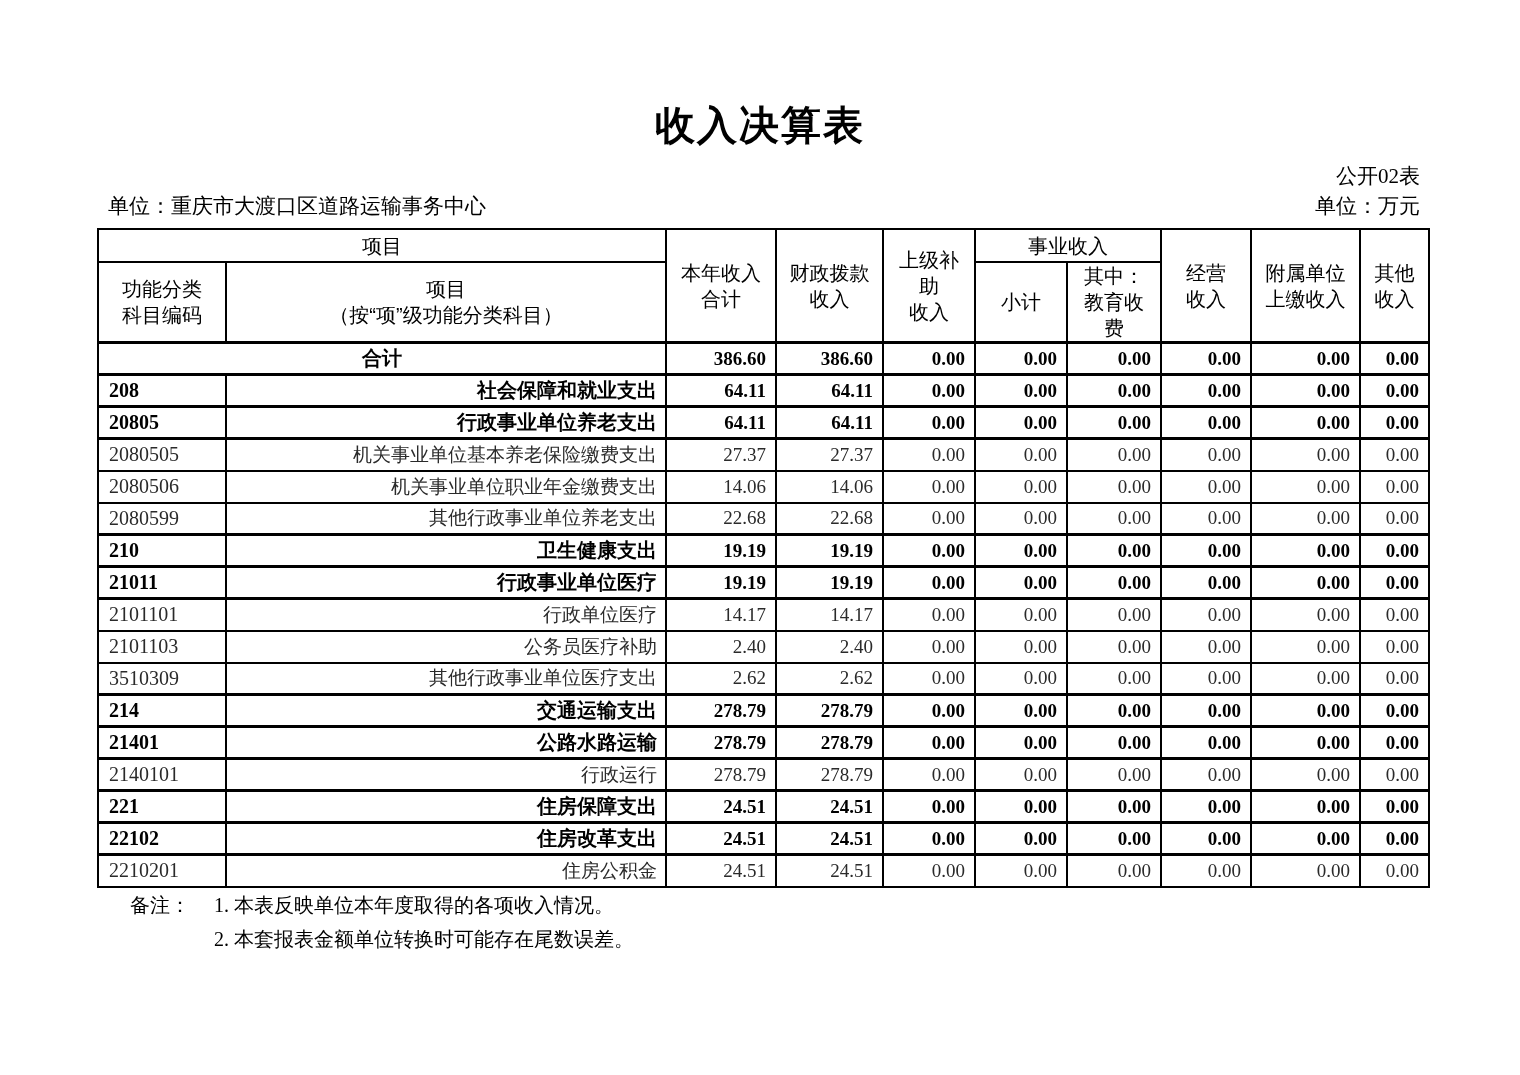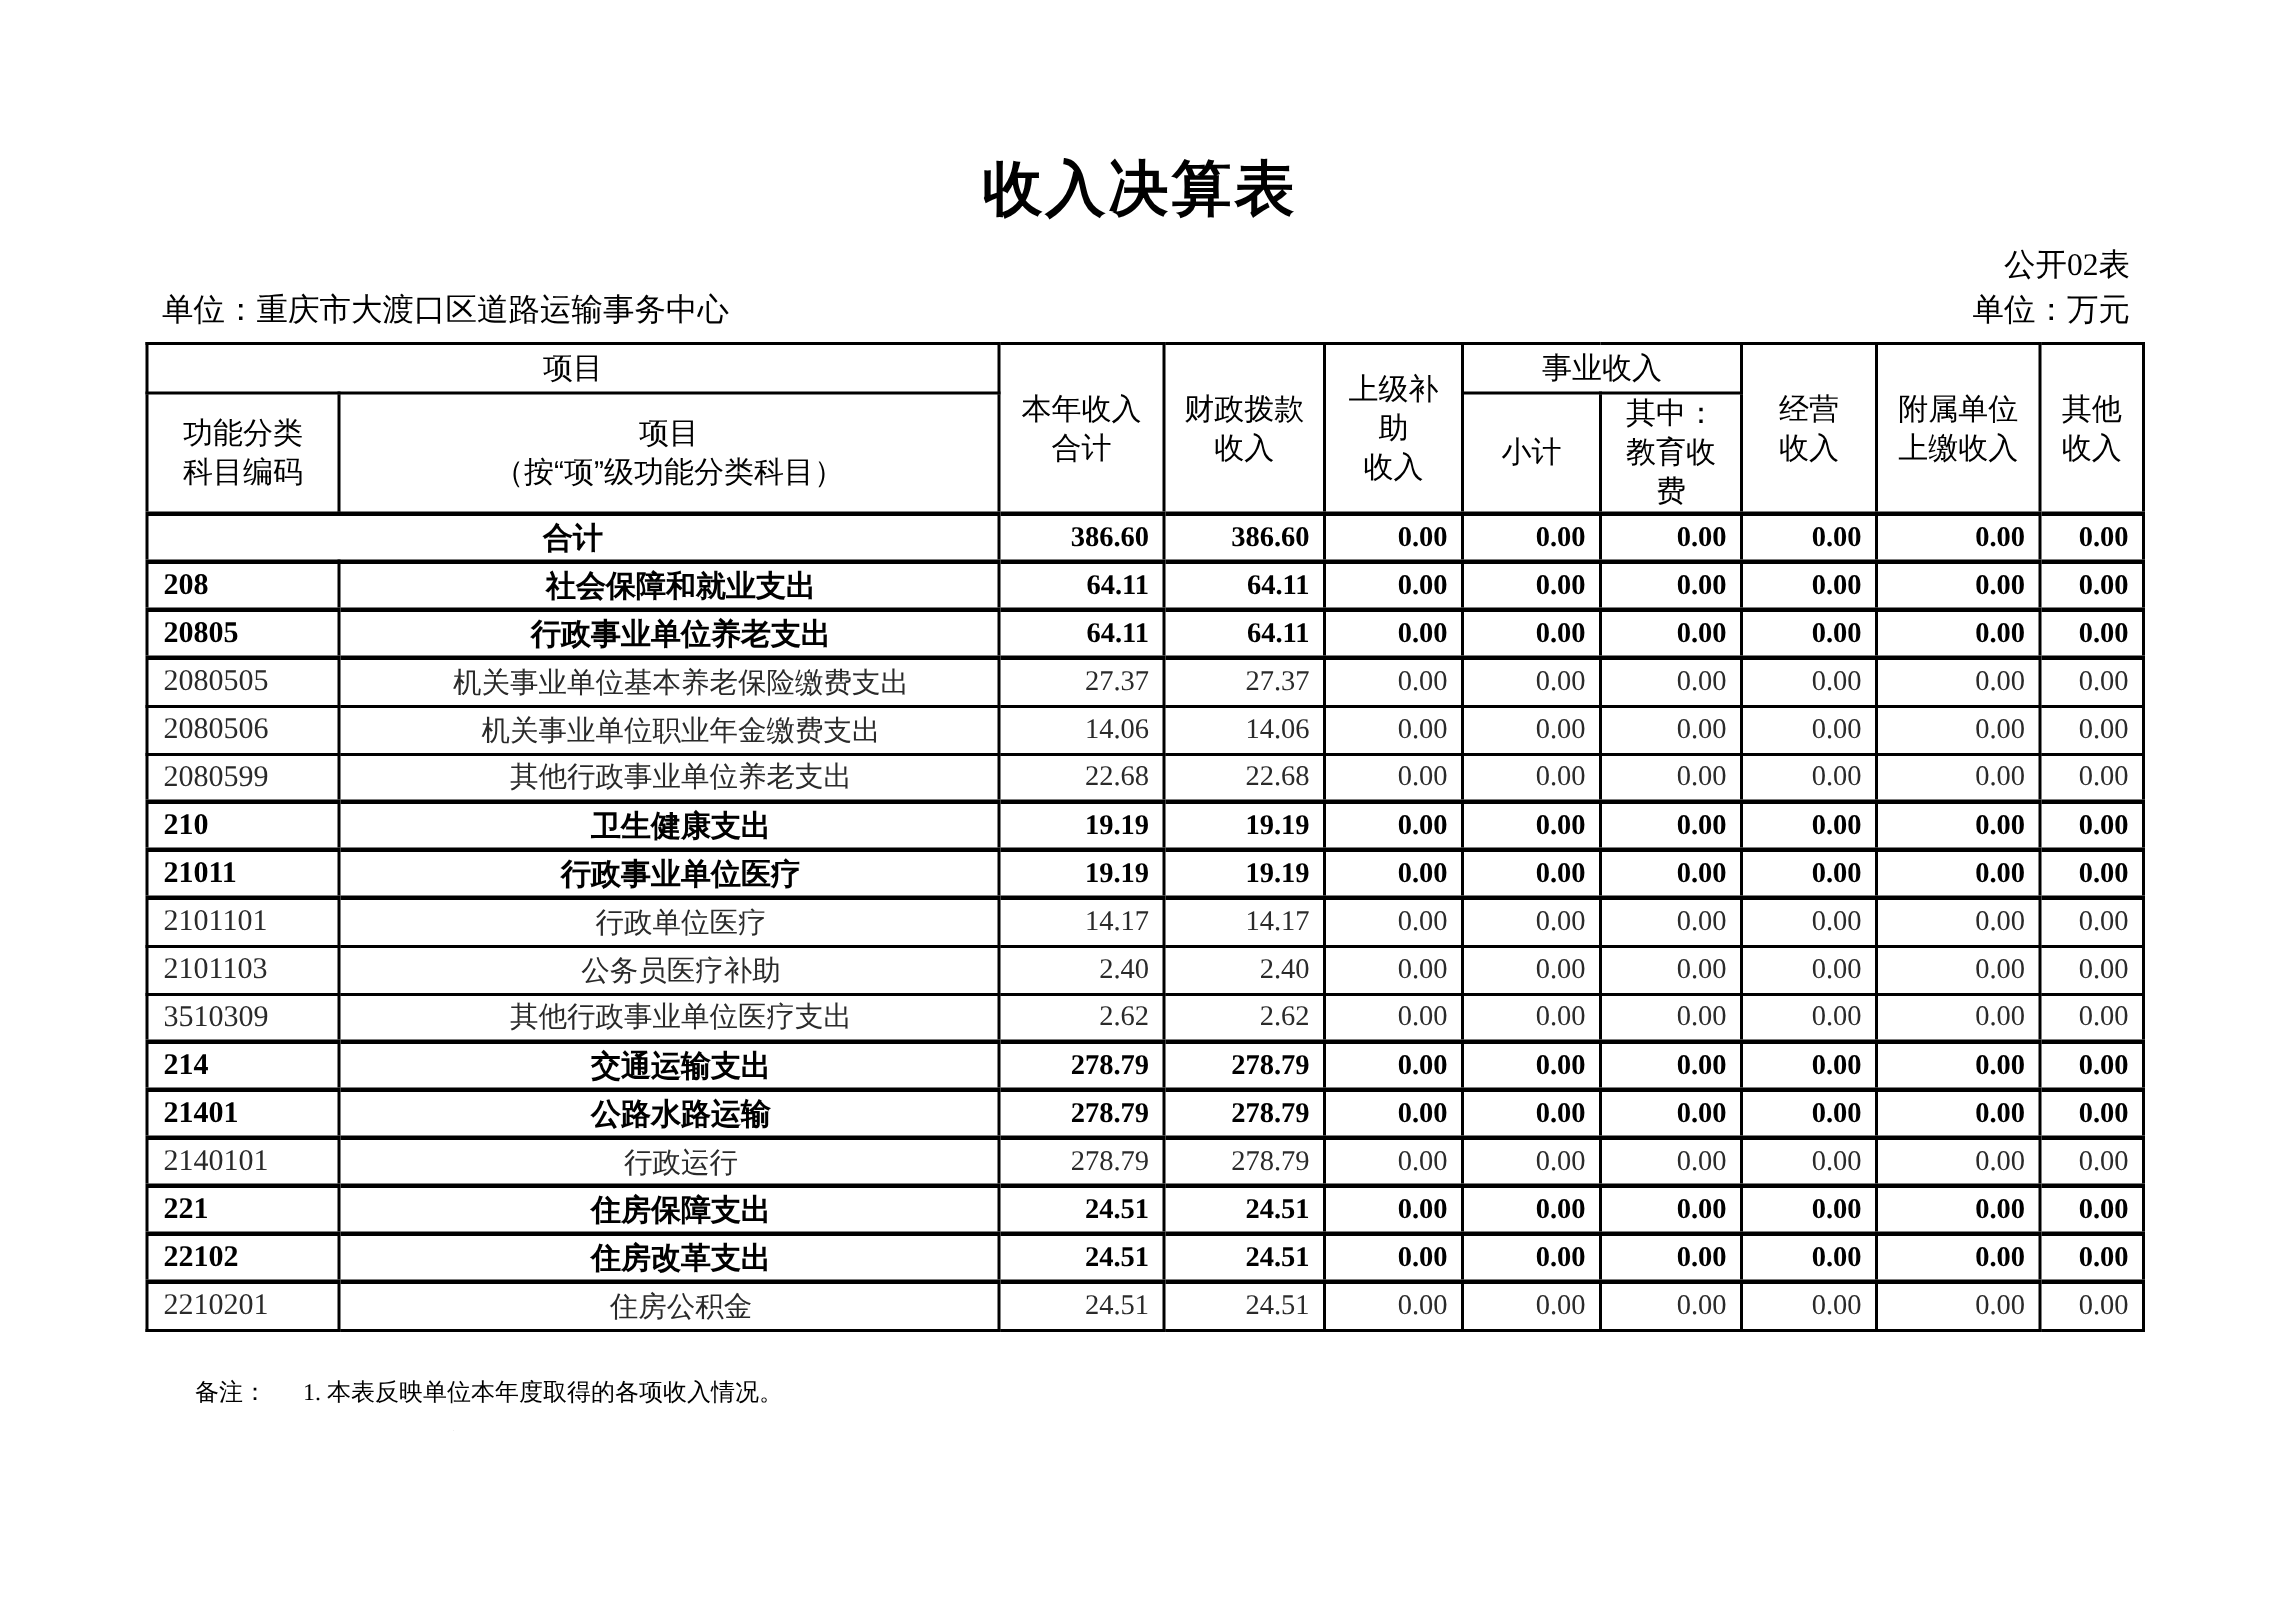--- a/index.html
+++ b/index.html
@@ -56,36 +56,36 @@
     font-weight: normal;
     font-size: 20px;
     text-align: center;
     white-space: pre-line;
     line-height: 1.3;
   }
   .income thead tr.h1 th { height: 33px; }
   .income thead tr.h2 th { height: 61px; }
   .income tbody tr { height: 32px; }
   .income td.code { text-align: left; font-size: 20px; padding-left: 10px; }
-  .income td.name { text-align: center; font-size: 19px; padding-left: 24px; }
+  .income td.name { text-align: right; font-size: 19px; padding-left: 24px; }
   .income td.num  { text-align: right; font-size: 19px; padding-right: 9px; }
   .income td.name-merged {
     text-align: center;
     font-size: 20px;
     font-weight: bold;
     font-family: "Liberation Sans", sans-serif;
   }
   .income tr.bold-row td { font-weight: bold; border-top-width: 3px; border-bottom-width: 3px; }
   .income tr.bold-row td.name { font-family: "Liberation Sans", sans-serif; font-size: 20px; }
   .income tr.detail-row td { color: #2a2a2a; }
   .notes {
     position: absolute;
-    top: 912px; left: 130px;
+    top: 888px; left: 130px;
     display: flex;
-    font-size: 16px;
+    font-size: 20px;
     line-height: 34px;
   }
   .notes-label { white-space: nowrap; }
   .notes-items { margin-left: 24px; }
   .page-number {
     position: absolute;
     top: 997px; left: 0;
     width: 100%;
     text-align: center;
     font-size: 18px;

